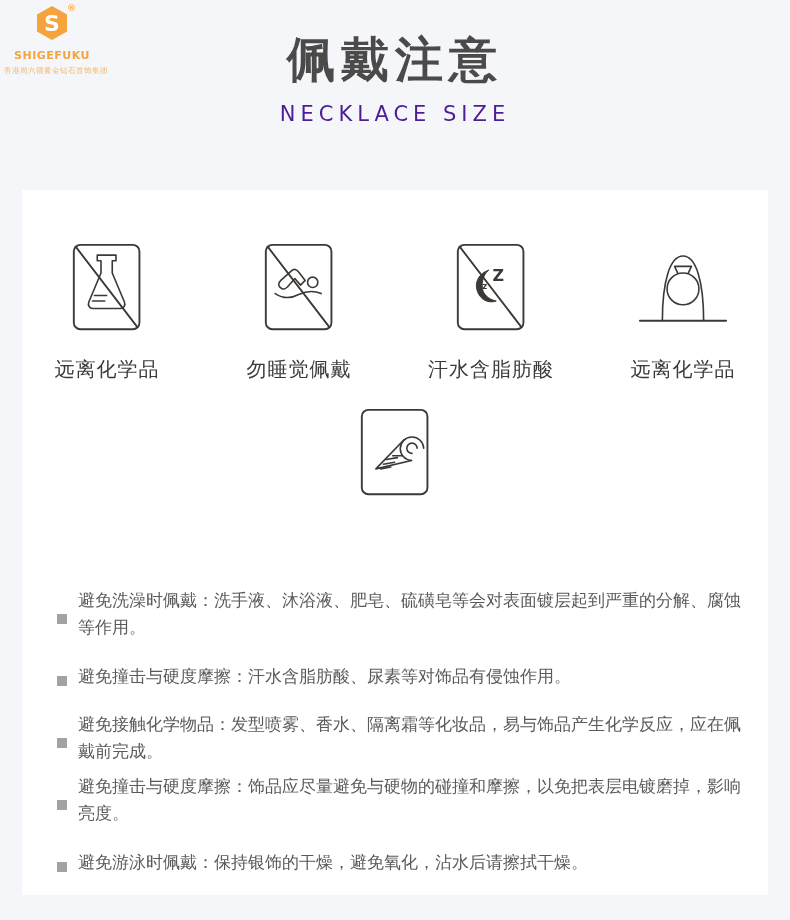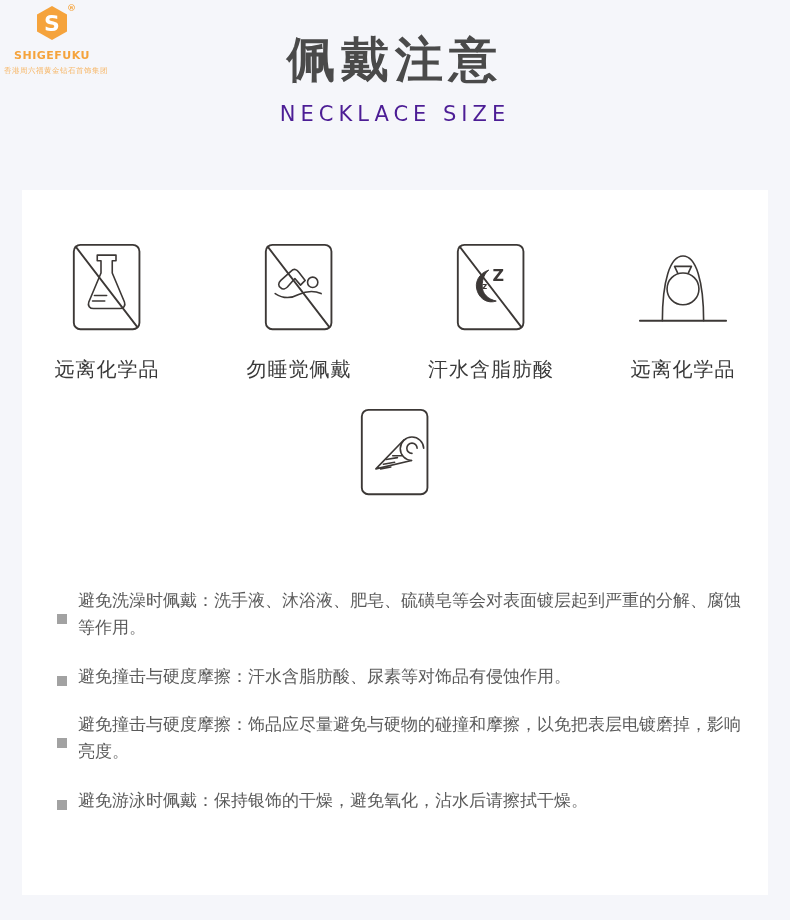--- a/index.html
+++ b/index.html
@@ -164,20 +164,24 @@
     <li class="note-item">
       <span class="bullet-square"></span>
       <span class="note-text">避免洗澡时佩戴：洗手液、沐浴液、肥皂、硫磺皂等会对表面镀层起到严重的分解、腐蚀等作用。</span>
     </li>
     <li class="note-item">
       <span class="bullet-square"></span>
       <span class="note-text">避免撞击与硬度摩擦：汗水含脂肪酸、尿素等对饰品有侵蚀作用。</span>
     </li>
     <li class="note-item">
       <span class="bullet-square"></span>
+      <span class="note-text">避免接触化学物品：发型喷雾、香水、隔离霜等化妆品，易与饰品产生化学反应，应在佩戴前完成。</span>
+    </li>
+    <li class="note-item">
+      <span class="bullet-square"></span>
       <span class="note-text">避免撞击与硬度摩擦：饰品应尽量避免与硬物的碰撞和摩擦，以免把表层电镀磨掉，影响亮度。</span>
     </li>
     <li class="note-item">
       <span class="bullet-square"></span>
       <span class="note-text">避免游泳时佩戴：保持银饰的干燥，避免氧化，沾水后请擦拭干燥。</span>
     </li>
   </ul>
 
 </div>
 

